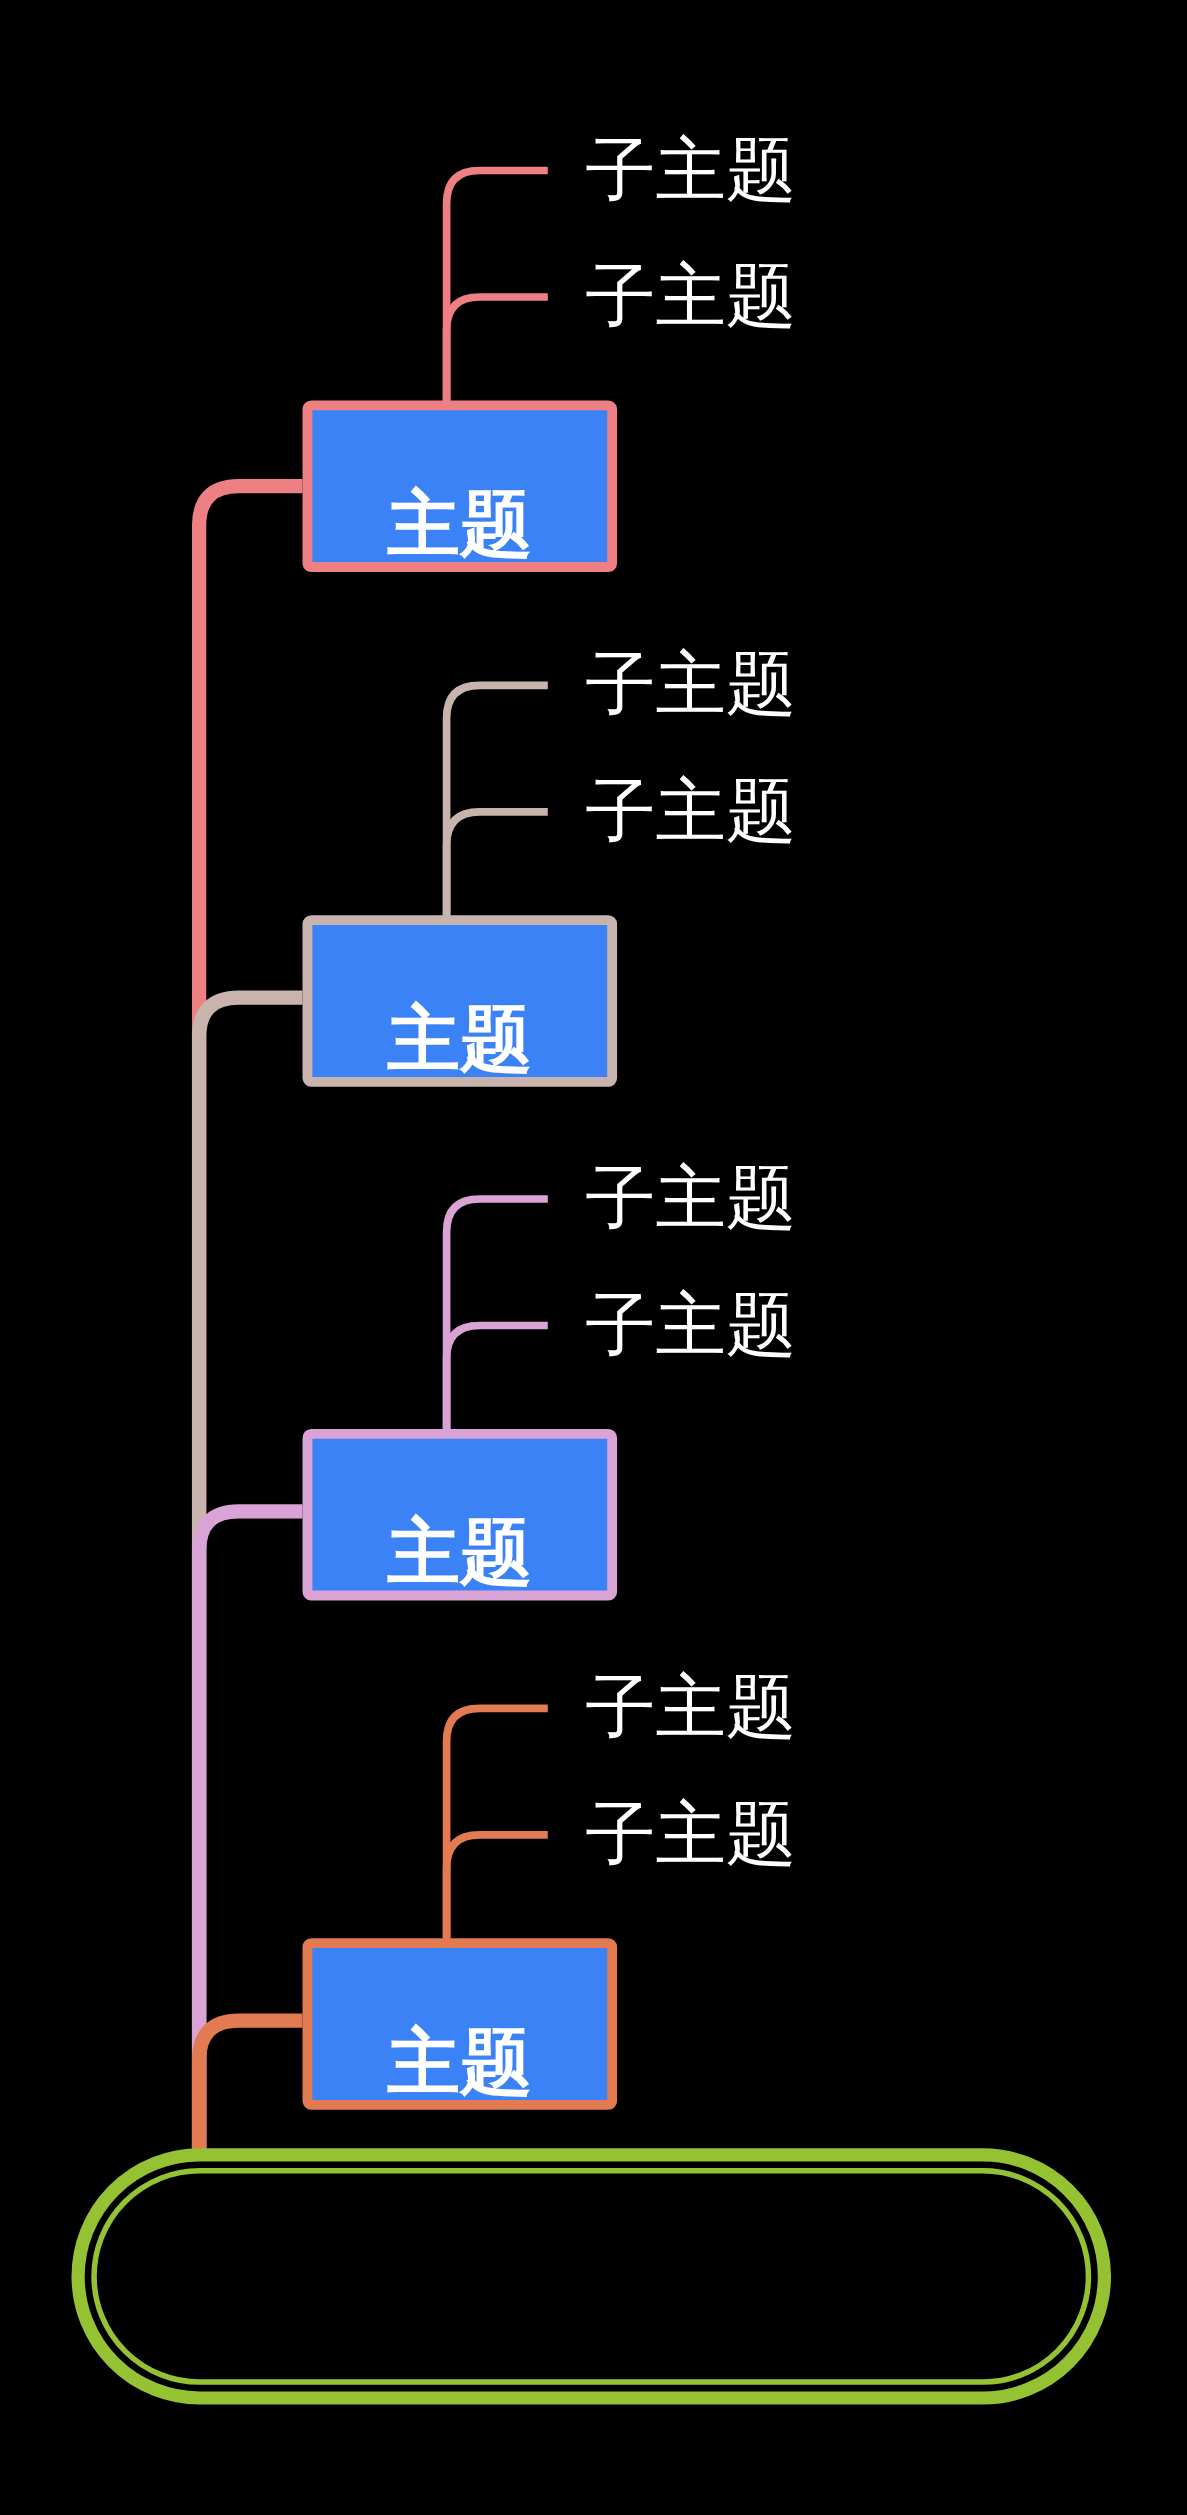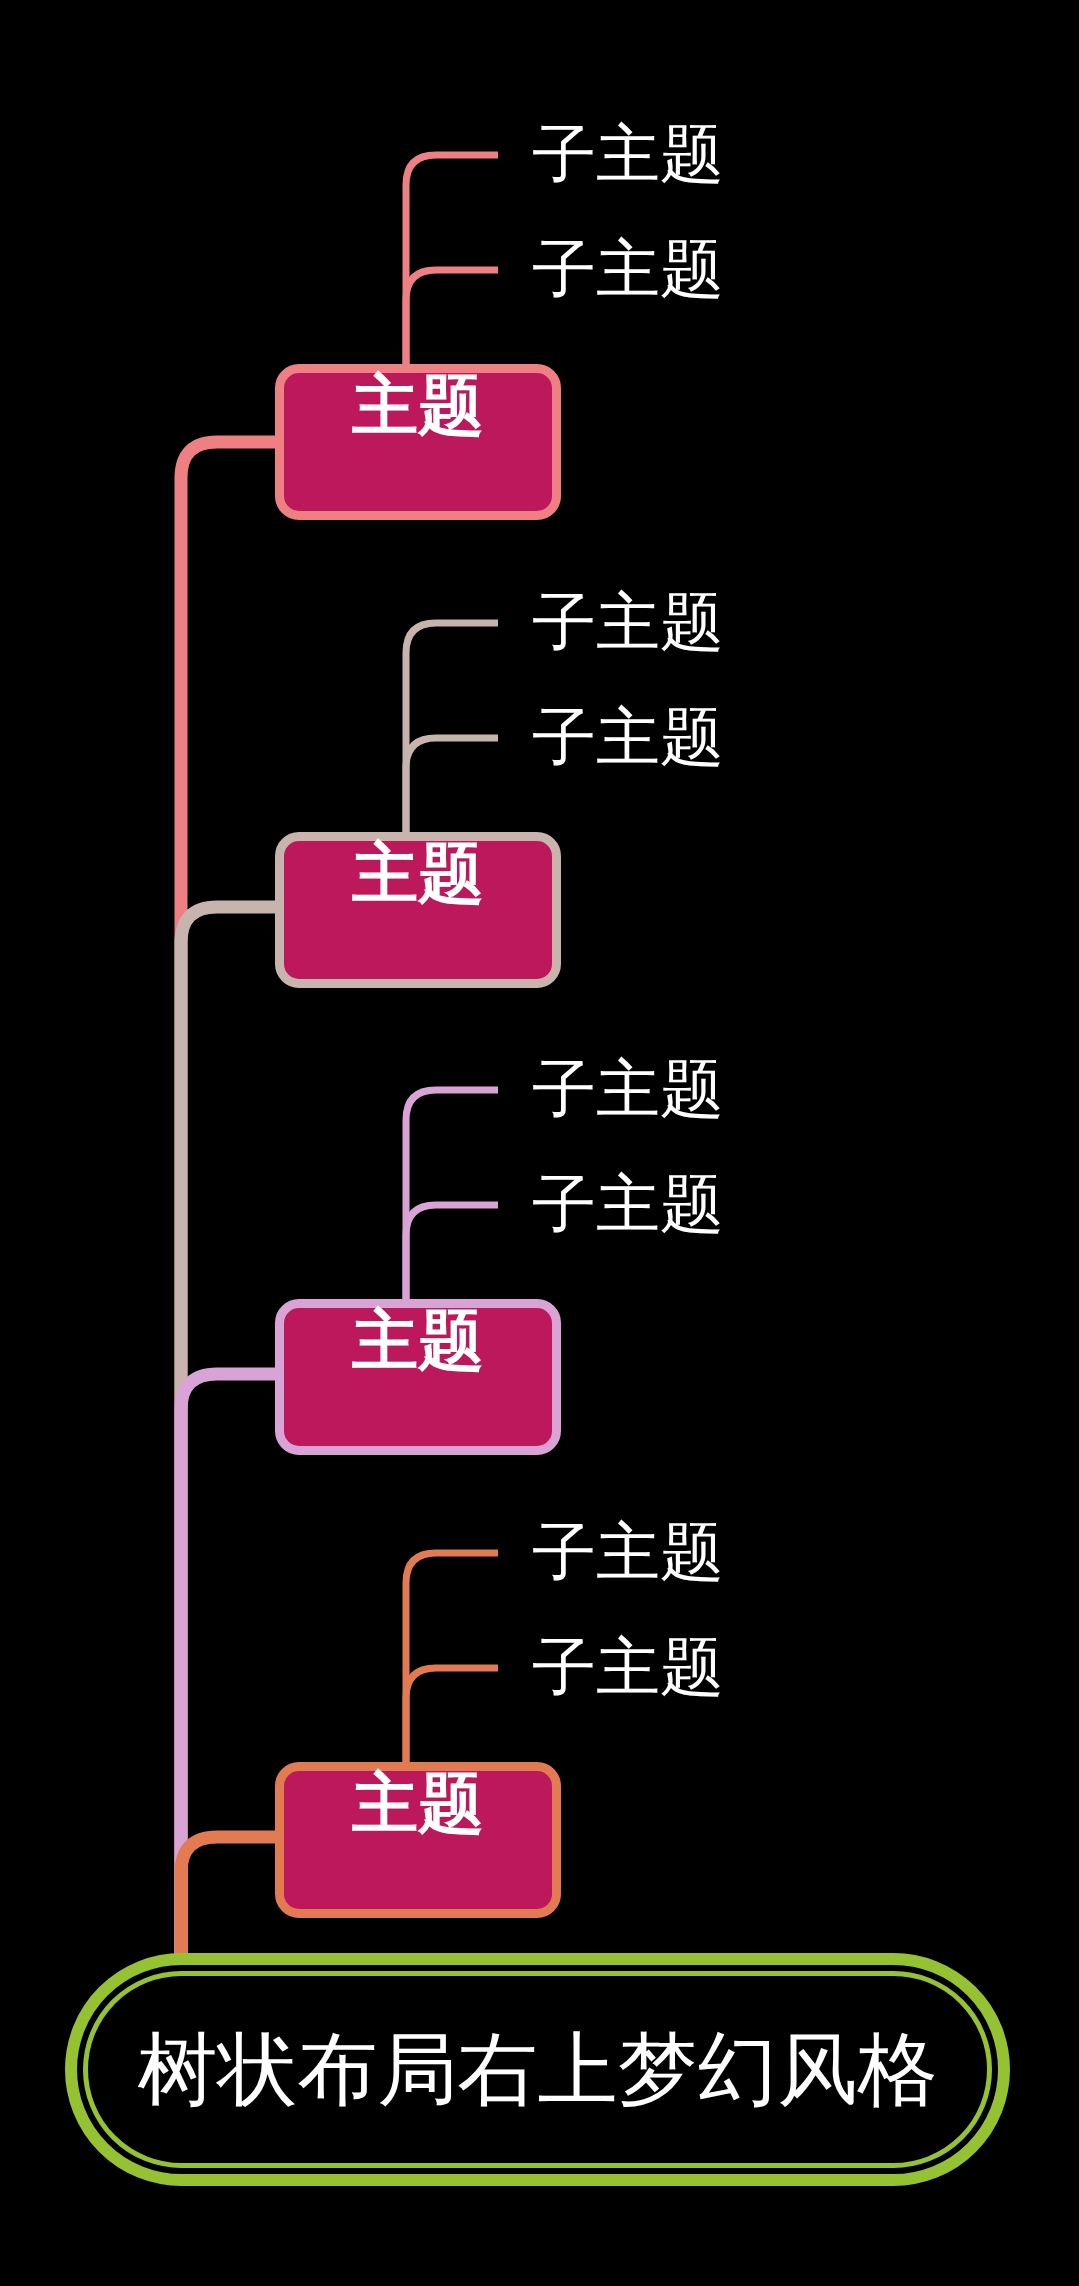--- a/index.html
+++ b/index.html
@@ -20,24 +20,24 @@
   .branch { stroke-width: 13; }
   .subline { stroke-width: 7; }
 
   .topic {
     position: absolute;
     left: 275px;
     width: 286px;
     height: 156px;
     box-sizing: border-box;
     border: 9px solid #fff;
-    border-radius: 24px;
-    background: #be185d;
+    border-radius: 8px;
+    background: #3b82f6;
     display: flex;
-    align-items: flex-start;
+    align-items: flex-end;
     justify-content: center;
   }
   .topic .topic-label {
     color: #fff;
     font-size: 66px;
     font-weight: bold;
     line-height: 1;
     white-space: nowrap;
   }
   .t1 { top: 364px; }
@@ -134,16 +134,15 @@
   </div>
   <div class="topic t3" style="border-color: rgb(217, 163, 214);">
     <span class="topic-label">主题</span>
   </div>
   <div class="topic t4" style="border-color: rgb(226, 123, 82);">
     <span class="topic-label">主题</span>
   </div>
 
   <div class="root-node" style="border-color: rgb(149, 194, 51);">
     <div class="root-inner-ring" style="border-color: rgb(149, 194, 51);"></div>
-    <div class="root-label">树状布局右上梦幻风格</div>
   </div>
 
 </div>
 
 </body></html>

